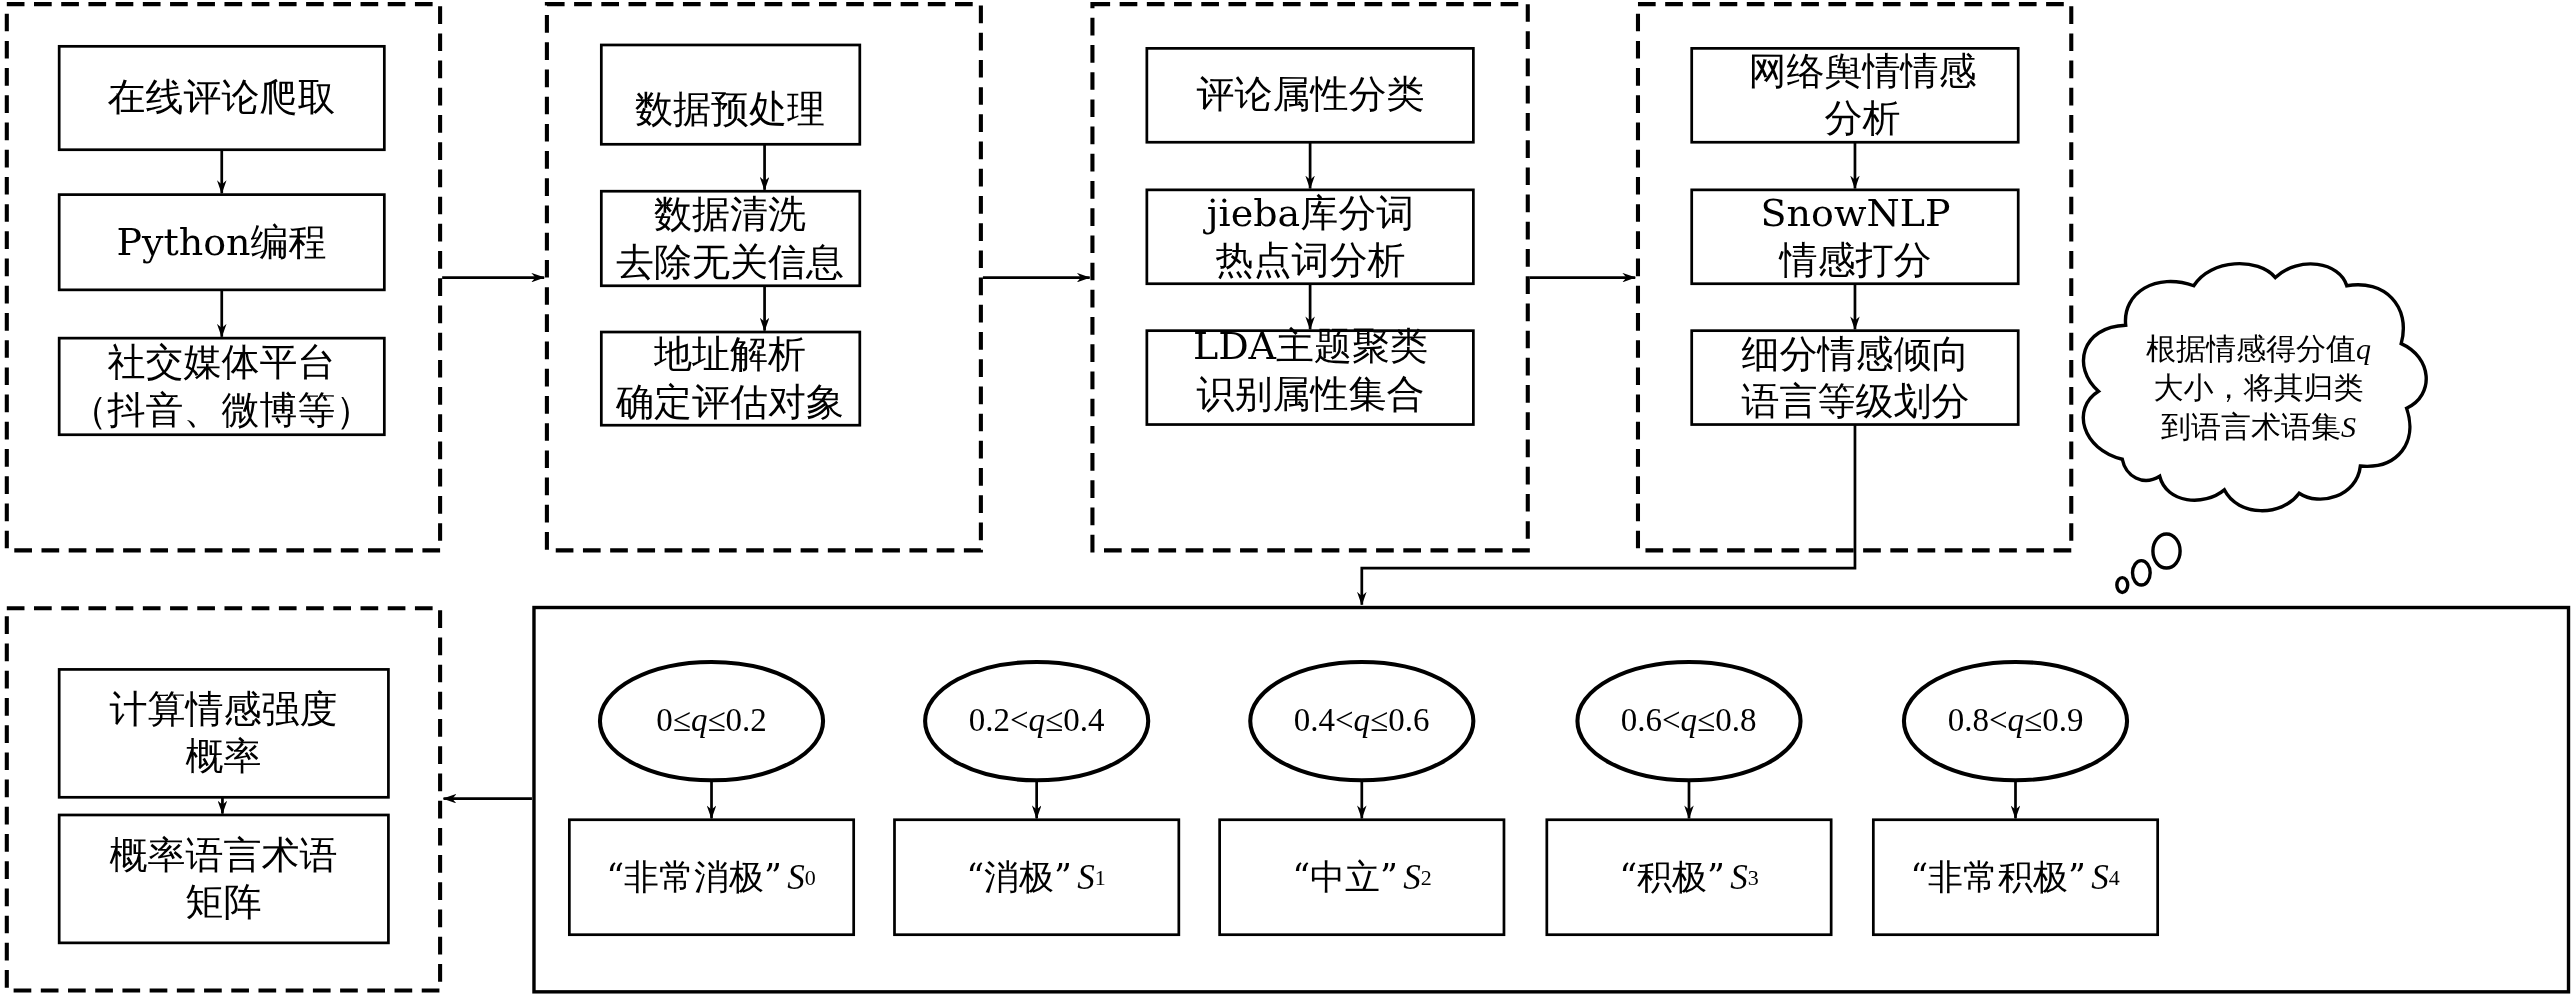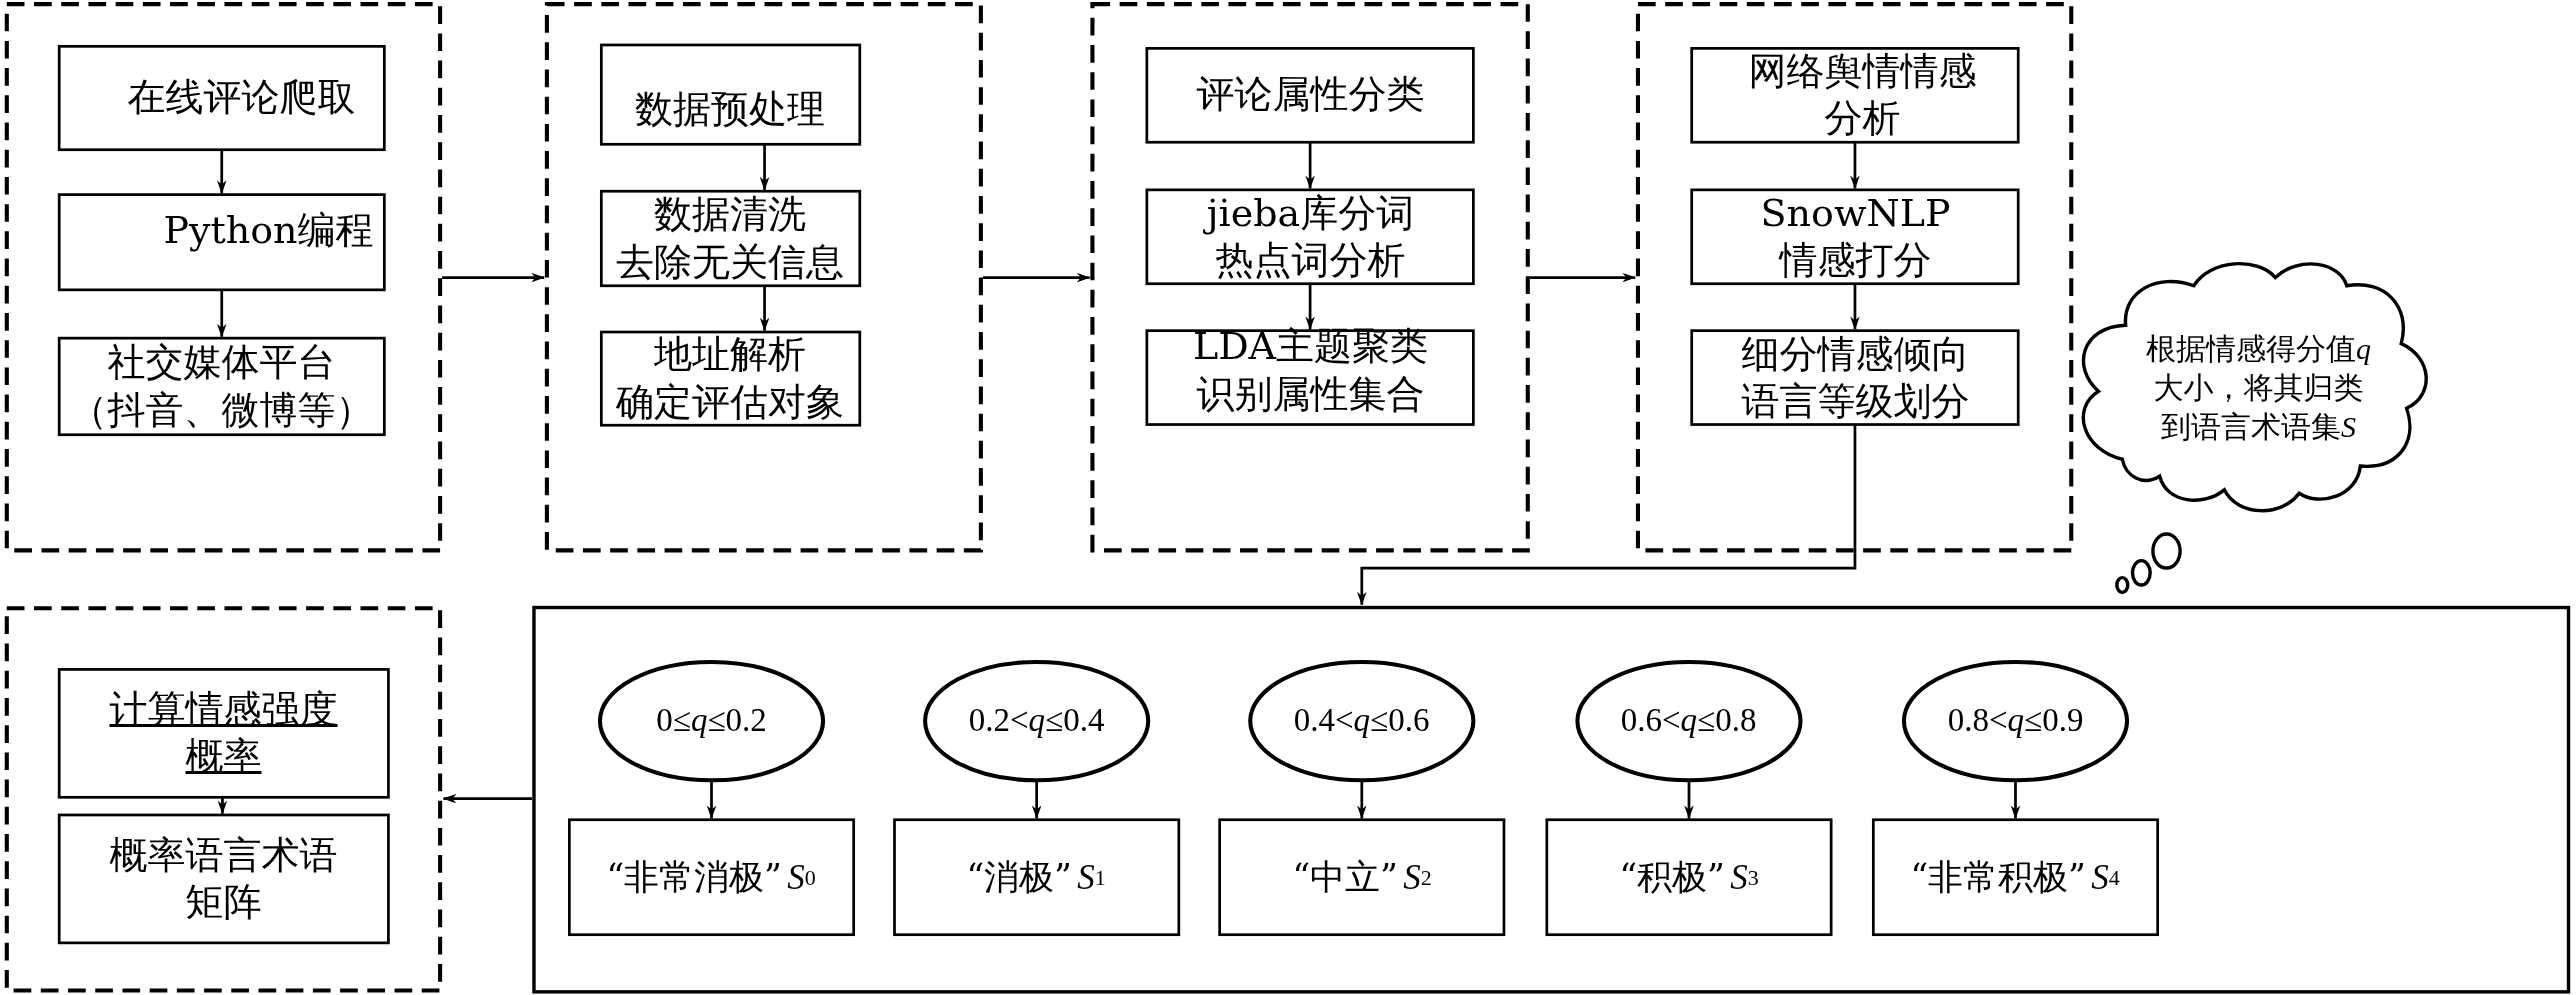--- a/index.html
+++ b/index.html
@@ -89,22 +89,22 @@
       <rect x="1793" y="1205" width="418" height="169" fill="none" stroke="#000" stroke-width="4"></rect>
       <ellipse cx="2483" cy="1060" rx="164" ry="87" fill="none" stroke="#000" stroke-width="6"></ellipse>
       <line x1="2483" y1="1147" x2="2483" y2="1203" stroke="#000" stroke-width="4" marker-end="url(#arr)"></line>
       <rect x="2274" y="1205" width="418" height="169" fill="none" stroke="#000" stroke-width="4"></rect>
       <ellipse cx="2963" cy="1060" rx="164" ry="87" fill="none" stroke="#000" stroke-width="6"></ellipse>
       <line x1="2963" y1="1147" x2="2963" y2="1203" stroke="#000" stroke-width="4" marker-end="url(#arr)"></line>
       <rect x="2754" y="1205" width="418" height="169" fill="none" stroke="#000" stroke-width="4"></rect>
     </g>
 </svg>
 
-<div class="node" style="left:59px;top:46px;width:325px;height:103px;padding-left:20px;">在线评论爬取</div>
-<div class="node" style="left:59px;top:183px;width:325px;height:95px;padding-left:47px;">Python编程</div>
+<div class="node" style="left:59px;top:46px;width:325px;height:103px;">在线评论爬取</div>
+<div class="node" style="left:59px;top:195px;width:325px;height:95px;">Python编程</div>
 <div class="node" style="left:59px;top:338px;width:325px;height:97px;">社交媒体平台
 （抖音、微博等）</div>
 
 <div class="node" style="left:601px;top:45px;width:258px;height:99px;margin-top:15px;">数据预处理</div>
 <div class="node" style="left:601px;top:191px;width:258px;height:95px;">数据清洗
 去除无关信息</div>
 <div class="node" style="left:601px;top:332px;width:258px;height:93px;">地址解析
 确定评估对象</div>
 
 <div class="node" style="left:1147px;top:48px;width:327px;height:94px;">评论属性分类</div>
@@ -113,21 +113,21 @@
 <div class="node" style="left:1147px;top:331px;width:327px;height:79px;">LDA主题聚类
 识别属性集合</div>
 
 <div class="node" style="left:1692px;top:48px;width:341px;height:94px;">网络舆情情感
 分析</div>
 <div class="node" style="left:1692px;top:190px;width:327px;height:94px;">SnowNLP
 情感打分</div>
 <div class="node" style="left:1692px;top:331px;width:327px;height:94px;">细分情感倾向
 语言等级划分</div>
 
-<div class="node" style="left:59px;top:669px;width:329px;height:128px;text-decoration:underline;">计算情感强度
+<div class="node" style="left:59px;top:669px;width:329px;height:128px;">计算情感强度
 概率</div>
 <div class="node" style="left:59px;top:815px;width:329px;height:128px;">概率语言术语
 矩阵</div>
 
 <div class="node" style="left:2109px;top:292px;width:299px;height:190px;font-size:30px;line-height:1.3;flex-direction:column;">
   <div><span>根据情感得分值</span><span class="it">q</span></div>
   <div><span>大小，将其归类</span></div>
   <div><span>到语言术语集</span><span class="it">S</span></div>
 </div>
 

